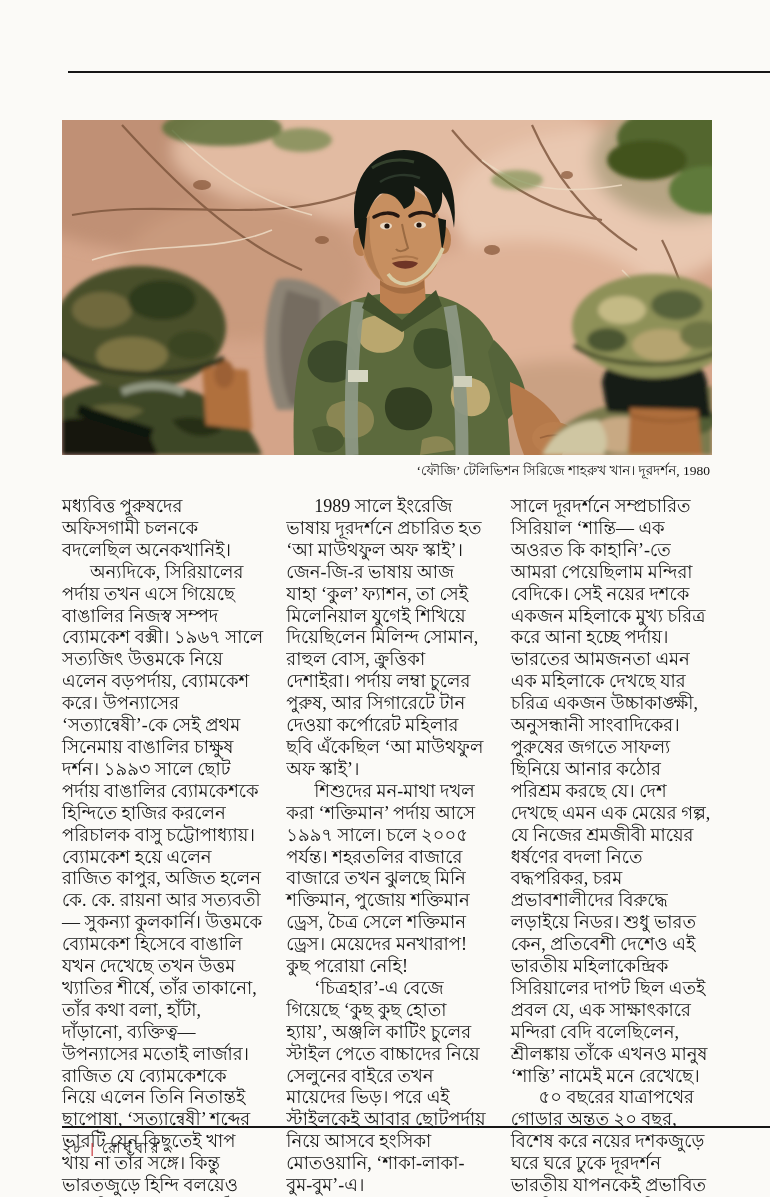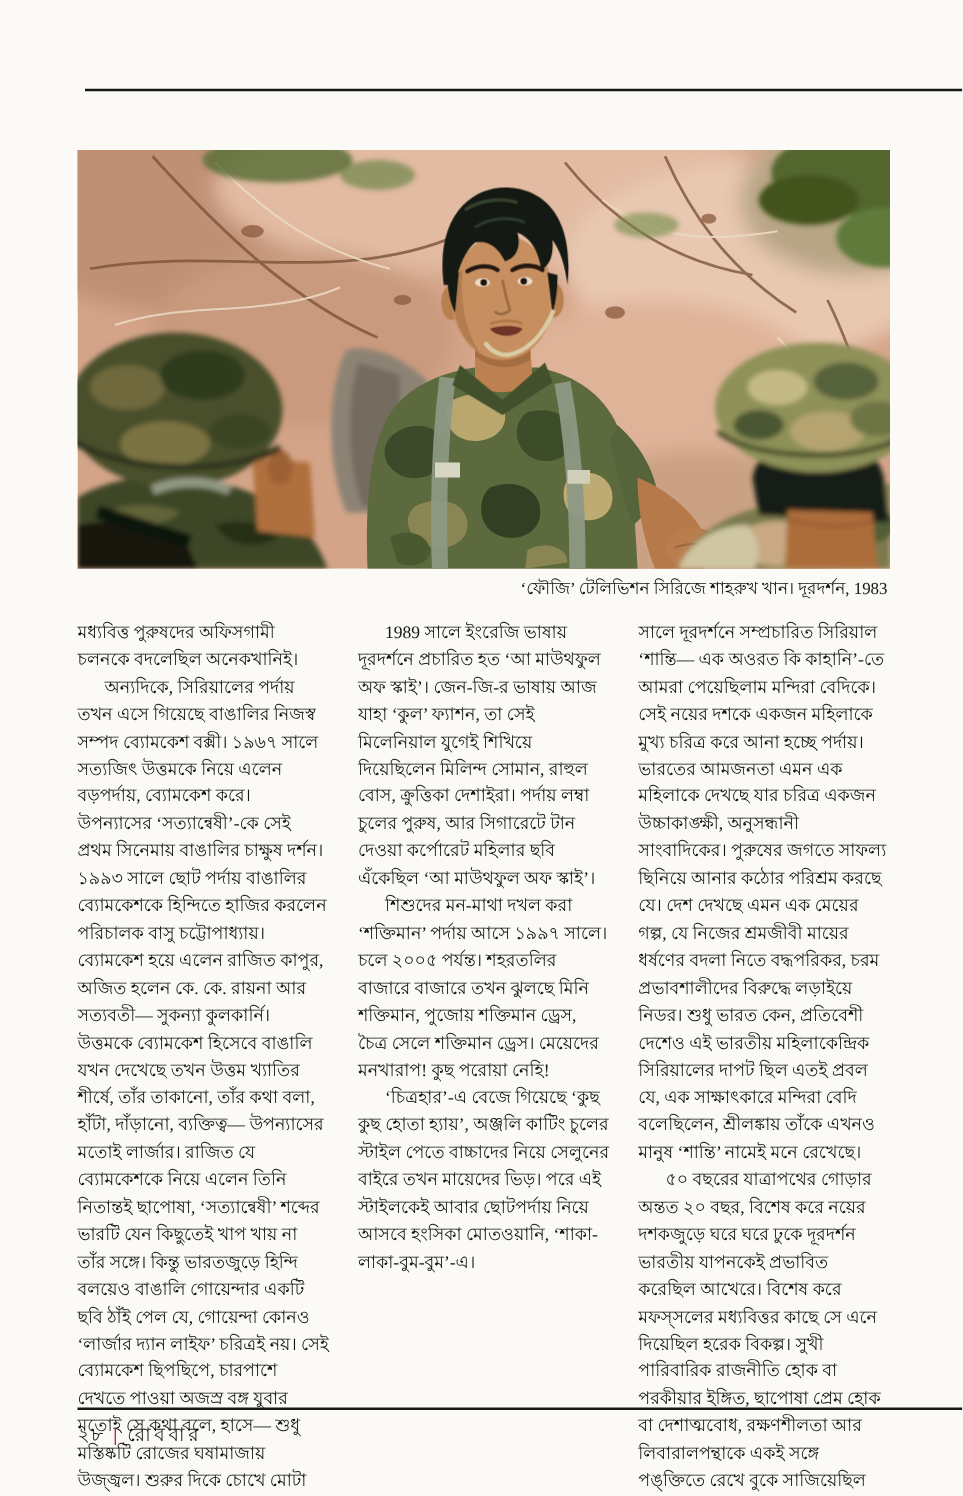--- a/index.html
+++ b/index.html
@@ -20,21 +20,21 @@
     position:absolute;left:62px;top:460px;width:648px;
     text-align:right;font-size:13.5px;color:#121212;
   }
   .article{
     position:absolute;left:62px;top:496px;width:650px;height:625px;
     display:flex;gap:23px;
   }
   .col{flex:1 1 0;min-width:0;}
   .col p{
     margin:0;
-    font-size:14px;
+    font-size:18px;
     line-height:21.9px;
     text-align:left;
     color:#141414;
   }
   .col p.indent{text-indent:1.55em;}
   .footer{
     position:absolute;left:62px;top:1136px;
     font-size:15px;color:#1a1a1a;
     letter-spacing:1px;
   }
@@ -186,21 +186,21 @@
           <ellipse cx="615" cy="185" rx="26" ry="15" fill="#57623a"></ellipse>
           <ellipse cx="600" cy="225" rx="30" ry="16" fill="#b5a470"></ellipse>
           <ellipse cx="545" cy="220" rx="20" ry="12" fill="#4c5630"></ellipse>
           <ellipse cx="640" cy="215" rx="22" ry="14" fill="#6e7444"></ellipse>
           <path d="M512,225 C540,250 644,252 668,222" stroke="#3f4726" stroke-width="4" fill="none"></path>
         </g>
       </g>
     </svg>
   </figure>
 
-  <div class="caption">‘ফৌজি’ টেলিভিশন সিরিজে শাহরুখ খান। দূরদর্শন, 1983</div>
+  <div class="caption">‘ফৌজি’ টেলিভিশন সিরিজে শাহরুখ খান। দূরদর্শন, 1980</div>
 
   <div class="article">
     <div class="col">
       <p>মধ্যবিত্ত পুরুষদের অফিসগামী চলনকে বদলেছিল অনেকখানিই।</p>
       <p class="indent">অন্যদিকে, সিরিয়ালের পর্দায় তখন এসে গিয়েছে বাঙালির নিজস্ব সম্পদ ব্যোমকেশ বক্সী। ১৯৬৭ সালে সত্যজিৎ উত্তমকে নিয়ে এলেন বড়পর্দায়, ব্যোমকেশ করে। উপন্যাসের ‘সত্যান্বেষী’-কে সেই প্রথম সিনেমায় বাঙালির চাক্ষুষ দর্শন। ১৯৯৩ সালে ছোট পর্দায় বাঙালির ব্যোমকেশকে হিন্দিতে হাজির করলেন পরিচালক বাসু চট্টোপাধ্যায়। ব্যোমকেশ হয়ে এলেন রাজিত কাপুর, অজিত হলেন কে. কে. রায়না আর সত্যবতী— সুকন্যা কুলকার্নি। উত্তমকে ব্যোমকেশ হিসেবে বাঙালি যখন দেখেছে তখন উত্তম খ্যাতির শীর্ষে, তাঁর তাকানো, তাঁর কথা বলা, হাঁটা, দাঁড়ানো, ব্যক্তিত্ব— উপন্যাসের মতোই লার্জার। রাজিত যে ব্যোমকেশকে নিয়ে এলেন তিনি নিতান্তই ছাপোষা, ‘সত্যান্বেষী’ শব্দের ভারটি যেন কিছুতেই খাপ খায় না তাঁর সঙ্গে। কিন্তু ভারতজুড়ে হিন্দি বলয়েও বাঙালি গোয়েন্দার একটি ছবি ঠাঁই পেল যে, গোয়েন্দা কোনও ‘লার্জার দ্যান লাইফ’ চরিত্রই নয়। সেই ব্যোমকেশ ছিপছিপে, চারপাশে দেখতে পাওয়া অজস্র বঙ্গ যুবার মতোই সে কথা বলে, হাসে— শুধু মস্তিষ্কটি রোজের ঘষামাজায় উজ্জ্বল। শুরুর দিকে চোখে মোটা ফ্রেমের চশমাও ছিল না, পর্ব যত এগিয়েছে, চুলের ঘনত্ব ফিকে হয়েছে। মধ্যবিত্ত এই সত্যান্বেষীর চেহারা-সজ্জায় আম-ভারতীয় পুরুষ নিজেদেরই খুঁজে পেয়েছিল।</p>
 
     </div>
     <div class="col">
       <p class="indent">1989 সালে ইংরেজি ভাষায় দূরদর্শনে প্রচারিত হত ‘আ মাউথফুল অফ স্কাই’। জেন-জি-র ভাষায় আজ যাহা ‘কুল’ ফ্যাশন, তা সেই মিলেনিয়াল যুগেই শিখিয়ে দিয়েছিলেন মিলিন্দ সোমান, রাহুল বোস, ক্রুত্তিকা দেশাইরা। পর্দায় লম্বা চুলের পুরুষ, আর সিগারেটে টান দেওয়া কর্পোরেট মহিলার ছবি এঁকেছিল ‘আ মাউথফুল অফ স্কাই’।</p>
       <p class="indent">শিশুদের মন-মাথা দখল করা ‘শক্তিমান’ পর্দায় আসে ১৯৯৭ সালে। চলে ২০০৫ পর্যন্ত। শহরতলির বাজারে বাজারে তখন ঝুলছে মিনি শক্তিমান, পুজোয় শক্তিমান ড্রেস, চৈত্র সেলে শক্তিমান ড্রেস। মেয়েদের মনখারাপ! কুছ পরোয়া নেহি!</p>

